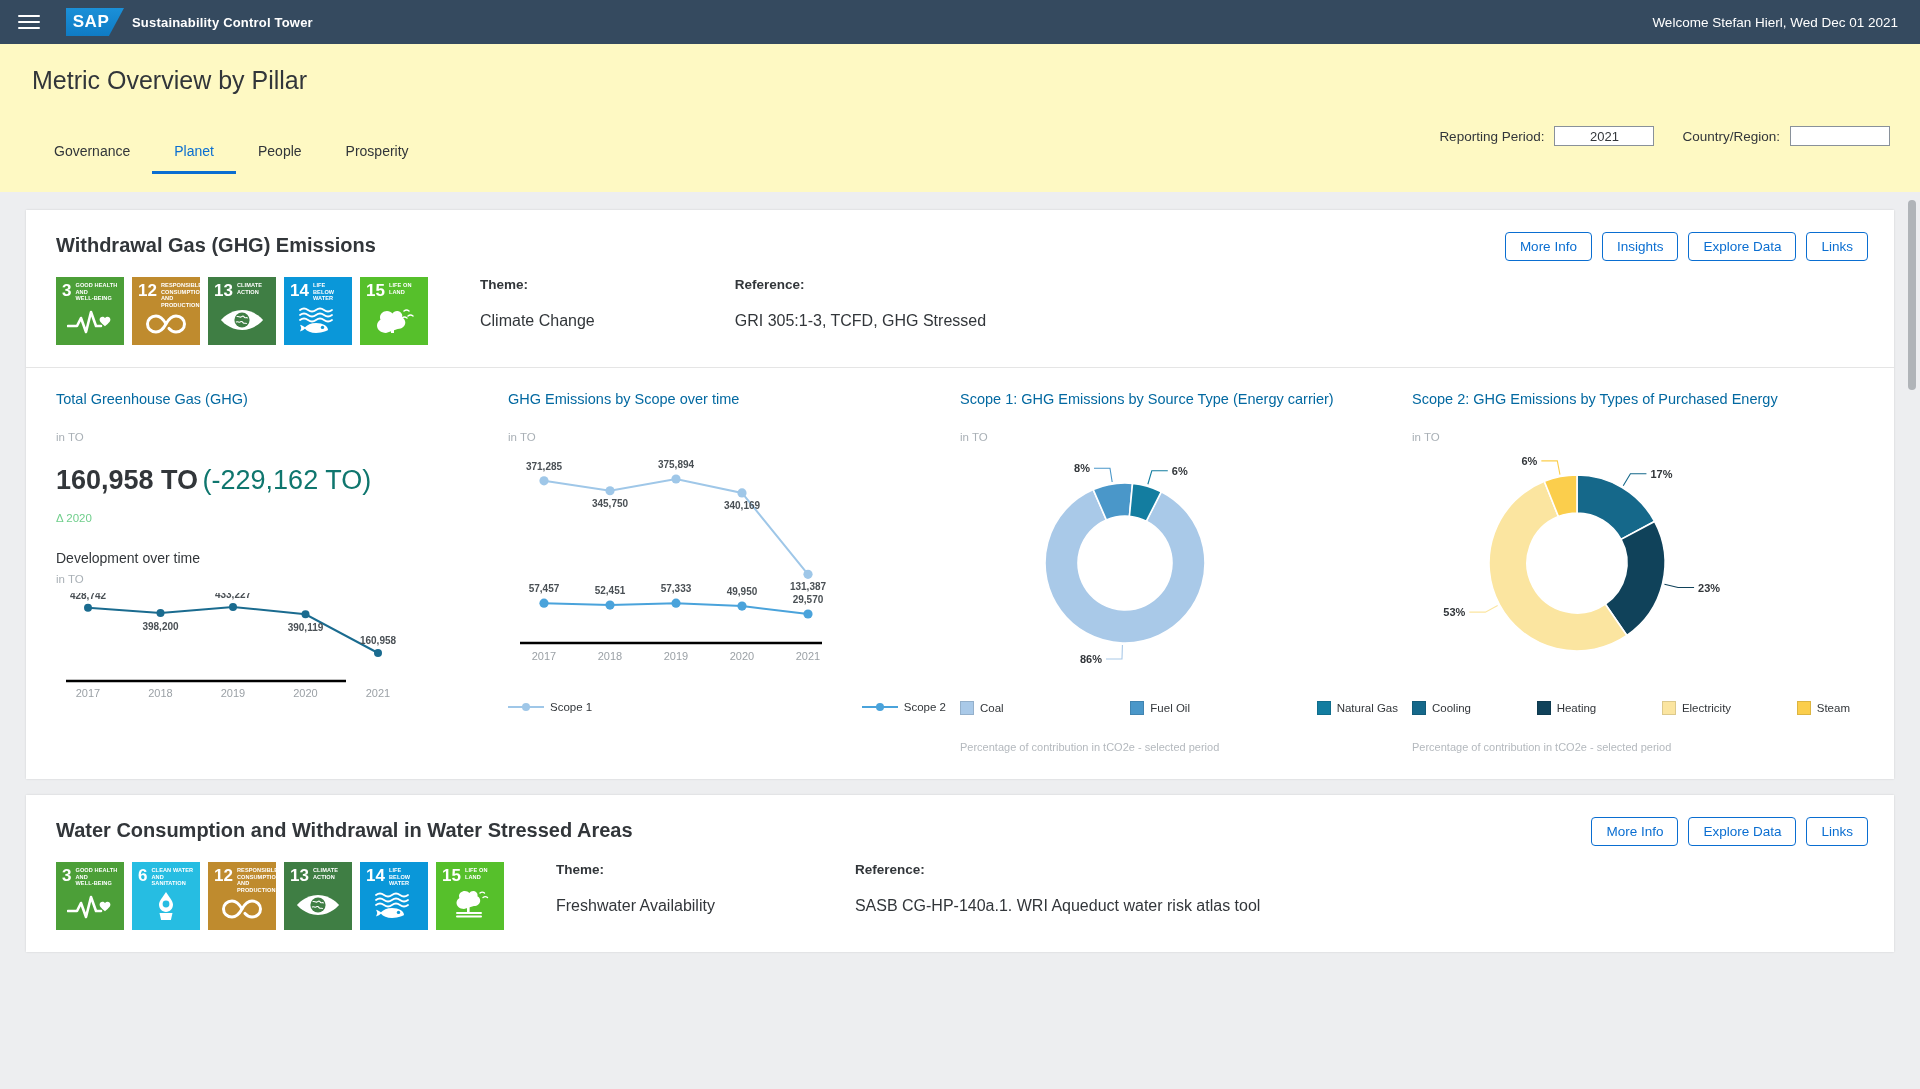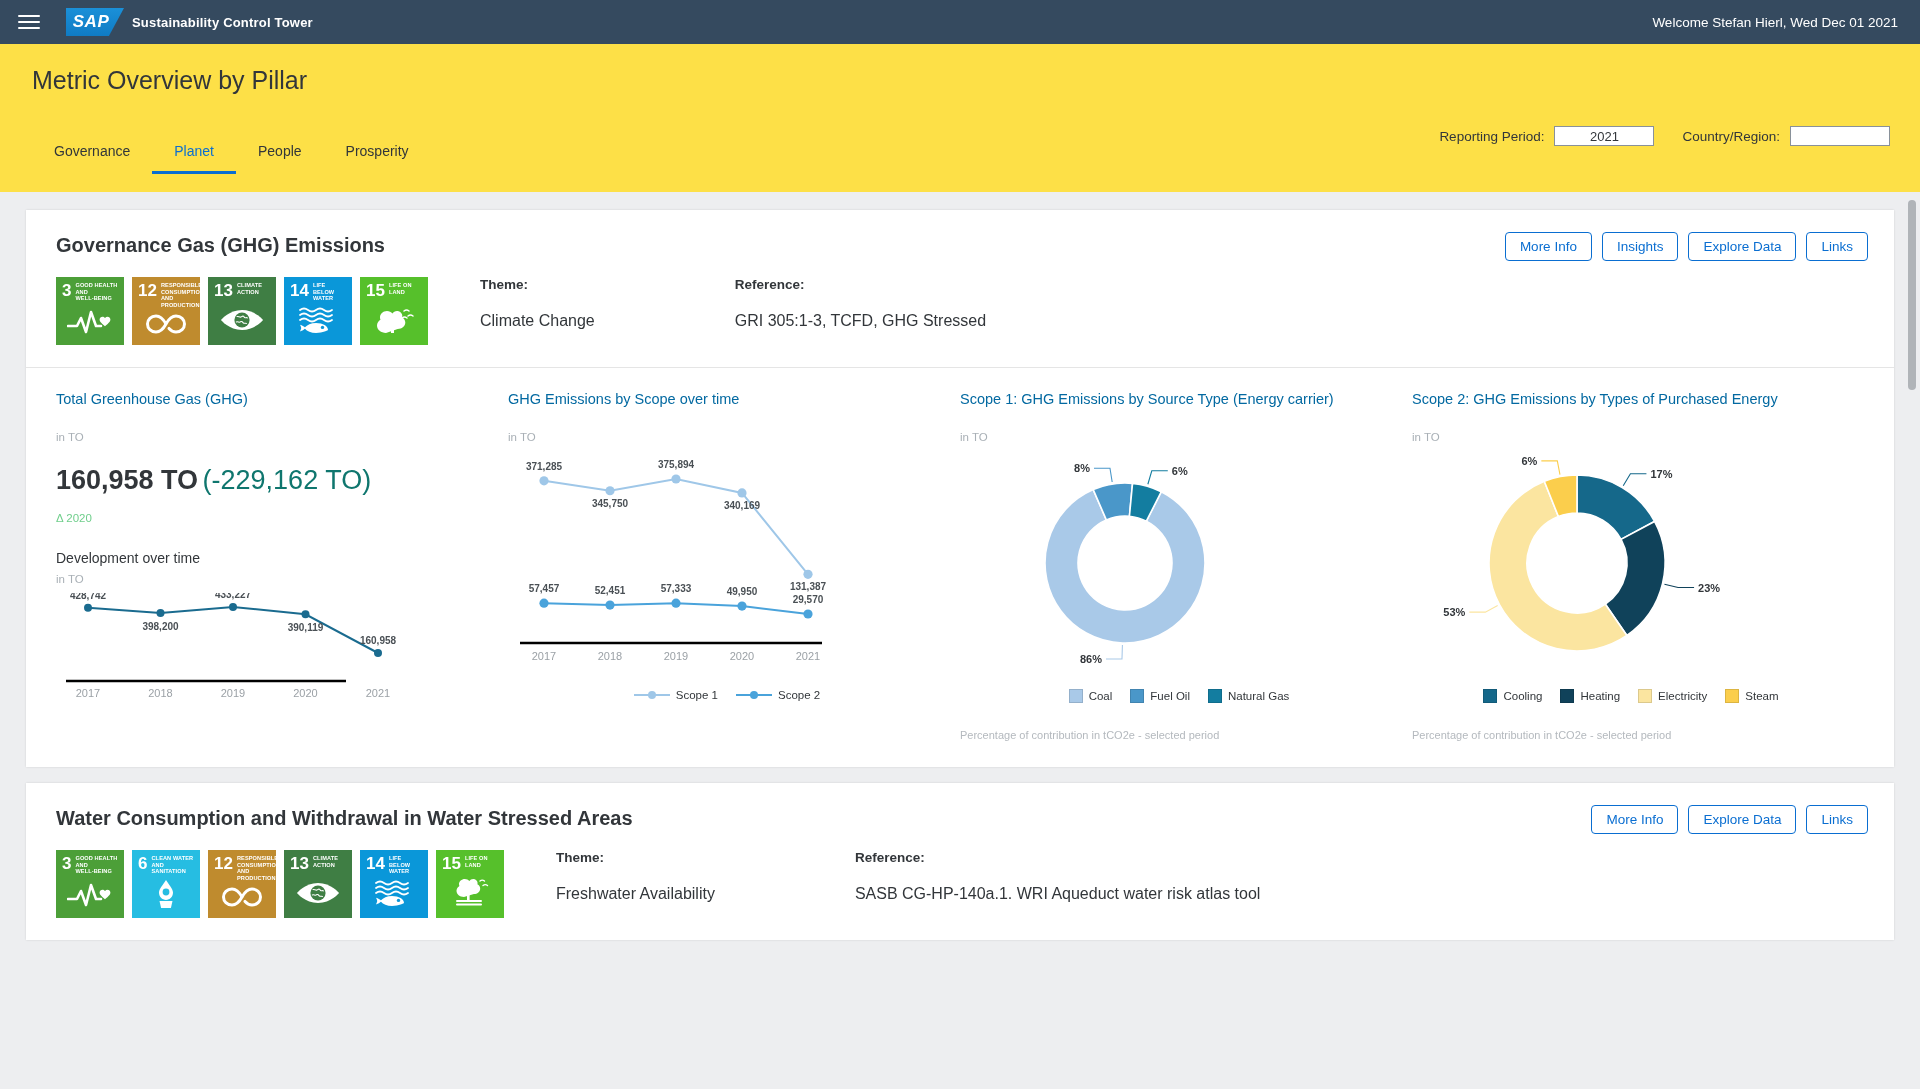--- a/index.html
+++ b/index.html
@@ -22,27 +22,27 @@
     margin-left: 26px; width: 58px; height: 28px; position: relative;
     display: flex; align-items: center; justify-content: center;
   }
   .sap-logo .shape {
     position:absolute; inset:0;
     background: linear-gradient(180deg,#1b90d8 0%, #0f7bc4 100%);
     clip-path: polygon(0 0, 100% 0, 74% 100%, 0 100%);
   }
   .sap-logo .txt {
     position: relative; color:#fff; font-weight:bold; font-size:17px;
-    font-style: italic; letter-spacing:0.5px; margin-right:8px;
+    letter-spacing:0.5px; margin-right:8px;
   }
   .shell-title { margin-left: 8px; font-size: 13px; font-weight: bold; letter-spacing:.2px;}
   .shell-right { position:absolute; right: 22px; font-size: 13.5px; }
 
   
-  .page-header { background:#fde047; padding: 22px 32px 0 32px; position: relative; height:148px;}
+  .page-header { background:#fef9c3; padding: 22px 32px 0 32px; position: relative; height:148px;}
   .page-title { font-size: 25px; color: #32363a; font-weight: 400; }
   .filters { position:absolute; right: 30px; top: 82px; display:flex; align-items:center; gap: 28px;}
   .filter { display:flex; align-items:center; gap: 10px; }
   .filter-label { font-size: 13.5px; color:#32363a; }
   .filter-input {
     width: 100px; height: 20px; border: 1px solid #89919a; background:#fff;
     font-size: 13px; color:#32363a; text-align:center; font-family:inherit;
     padding: 0 4px;
   }
   .filter-input.wide { width: 100px; }
@@ -94,21 +94,21 @@
   .kpi-delta-sub { font-size: 11.5px; color:#6fce8b; margin-top: 16px; }
 
   .sub-title { font-size: 14px; color:#32363a; margin-top: 26px; }
 
   .chart-box { position: relative; margin-top: 8px; }
   .chart-box svg { display:block; }
   .dlabel { font-size: 10px; font-weight: bold; fill:#4a5055; font-family:"Liberation Sans", sans-serif;}
   .axis-label { font-size: 11px; fill:#9ba1a6; font-family:"Liberation Sans", sans-serif; }
   .pct-label { font-size: 11px; font-weight: bold; fill:#32363a; font-family:"Liberation Sans", sans-serif;}
 
-  .legend { display:flex; justify-content:center; gap: 18px; margin-top: 8px; }
+  .legend { display:flex; justify-content:space-between; gap: 18px; margin-top: 20px; }
   .legend-item { display:flex; align-items:center; gap: 6px; font-size: 11.5px; color:#32363a; }
   .legend-swatch { width: 14px; height: 14px; border:1px solid rgba(0,0,0,.12); }
   .legend-line { display:flex; align-items:center; }
   .legend-line .bar { width: 18px; height: 2px; }
   .legend-line .dot { width: 8px; height: 8px; border-radius:50%; margin: 0 -4px; }
 
   .foot-note { font-size: 11px; color:#b4b9be; margin-top: 26px; }
 
   
   .scroll-track { position:absolute; right: 4px; top: 0; width: 8px; height: 100%; }
@@ -150,21 +150,21 @@
     <div class="tab active">Planet</div>
     <div class="tab">People</div>
     <div class="tab">Prosperity</div>
   </div>
 </div>
 
 <div class="content">
 
   <div class="card">
     <div class="card-head">
-      <div class="card-title">Governance Gas (GHG) Emissions</div>
+      <div class="card-title">Withdrawal Gas (GHG) Emissions</div>
       <div class="card-actions">
         <button class="btn">More Info</button>
         <button class="btn">Insights</button>
         <button class="btn">Explore Data</button>
         <button class="btn">Links</button>
       </div>
     </div>
 
     <div class="meta-row">
       <div class="sdg-set" id="sdg-set-0">

